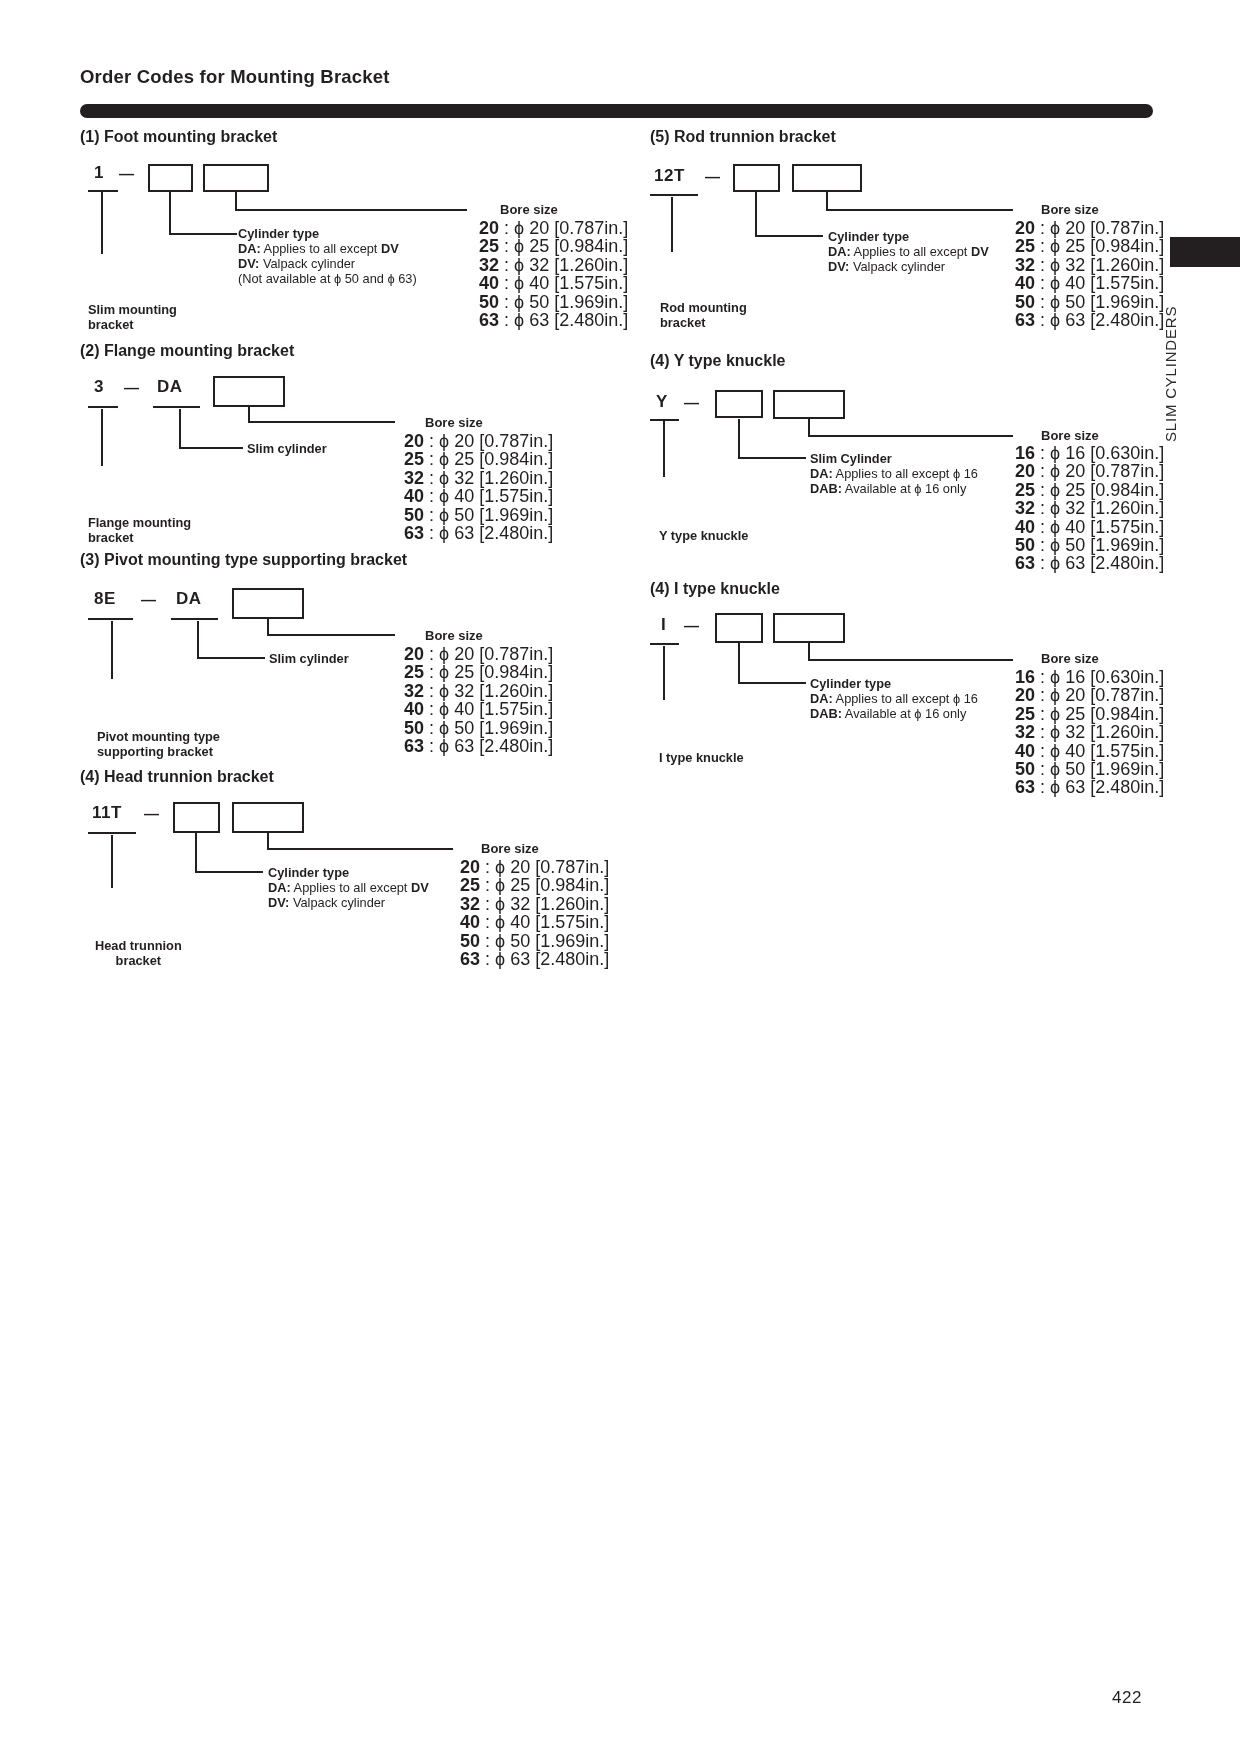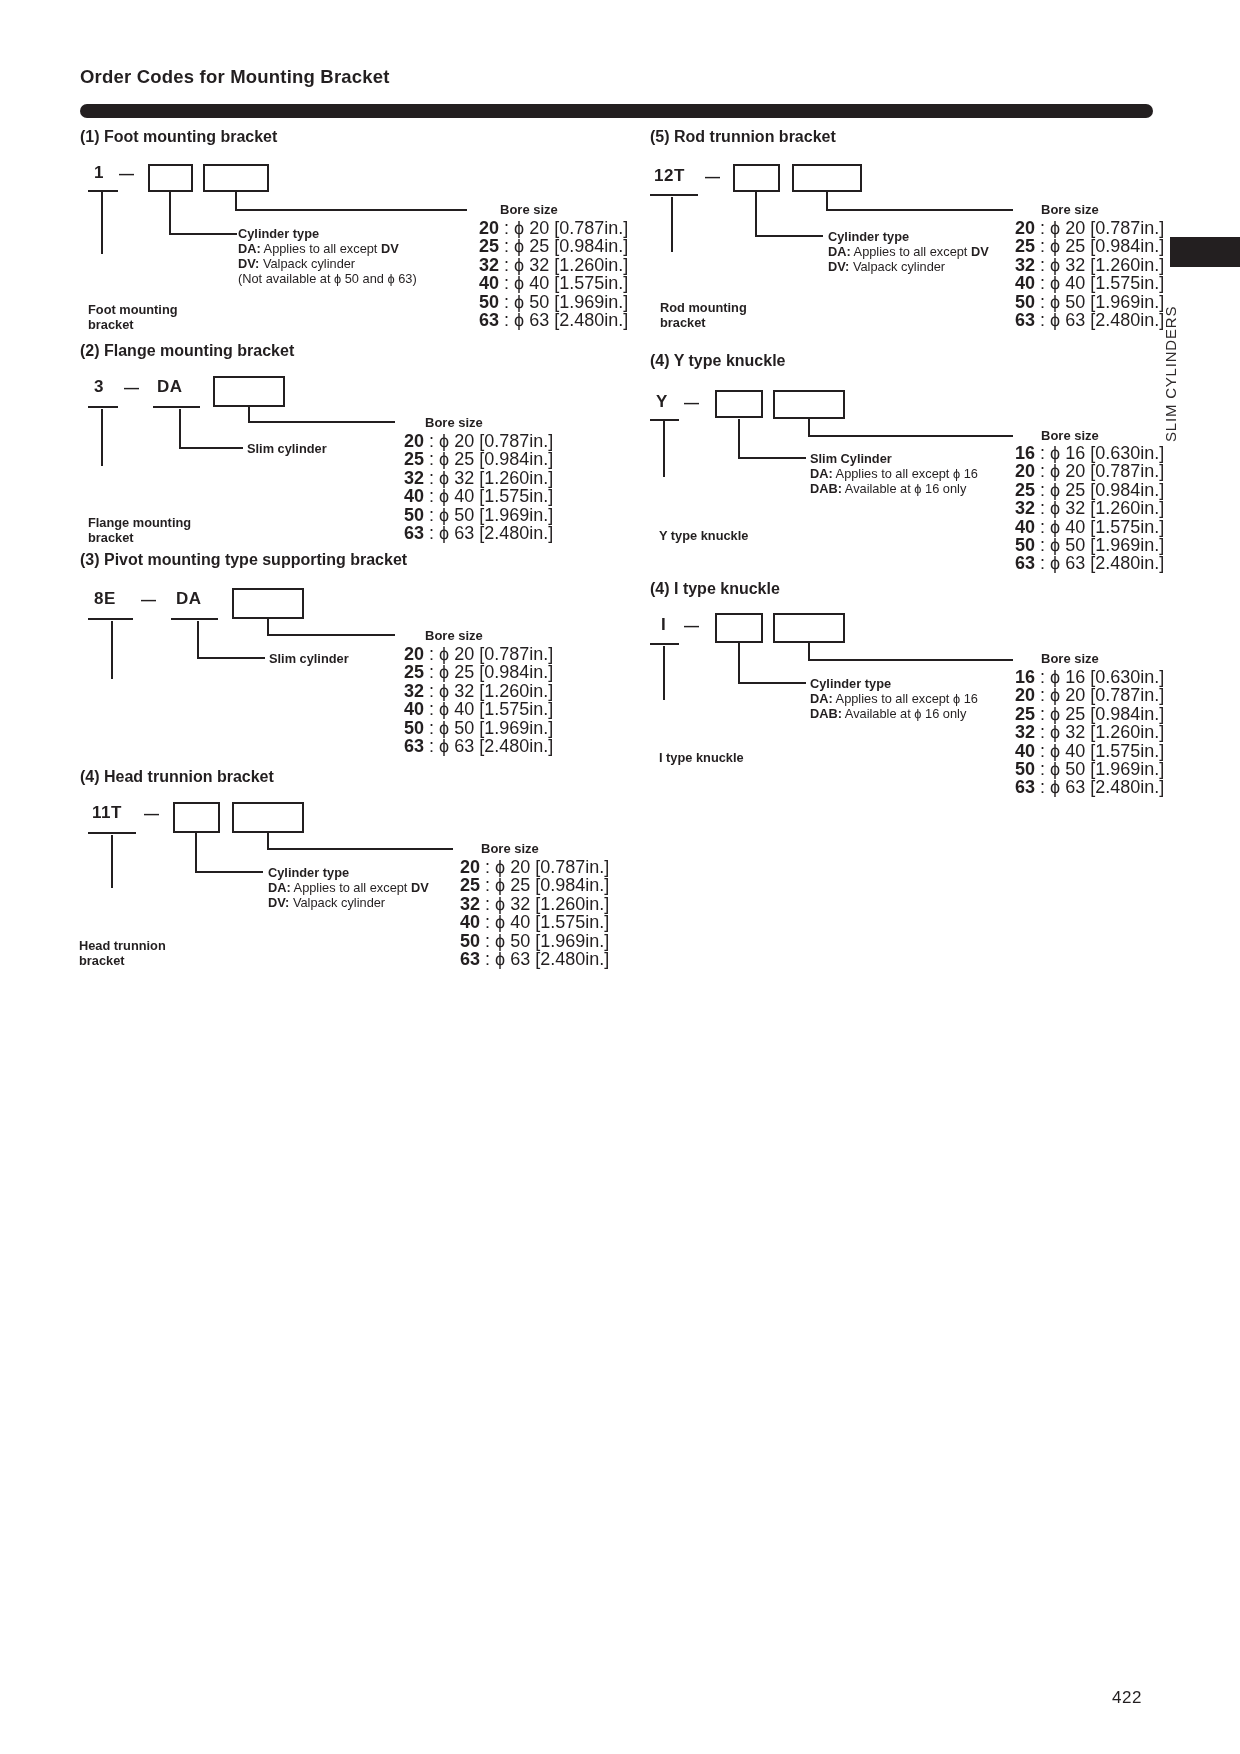--- a/index.html
+++ b/index.html
@@ -57,21 +57,21 @@
 
   <div class="abs sec-h" style="left:80px; top:128px;">(1) Foot mounting bracket</div>
   <div class="abs code" style="left:94px; top:163px;">1</div>
   <div class="hl" style="left:88px; top:190px; width:30px;"></div>
   <div class="abs dash" style="left:119px; top:165px;">—</div>
   <div class="obox" style="left:148px; top:164px; width:45px; height:28px;"></div>
   <div class="obox" style="left:203px; top:164px; width:66px; height:28px;"></div>
   <div class="vl" style="left:101px; top:190px; height:64px;"></div>
   <div class="abs lbl" style="left:88px; top:255px;">
     
-  <div>Foot mounting</div><div>bracket</div></div>
+  <div>Slim mounting</div><div>bracket</div></div>
   <div class="vl" style="left:169px; top:192px; height:43px;"></div>
   <div class="hl" style="left:169px; top:233px; width:68px;"></div>
   <div class="abs sublbl" style="left:238px; top:226px;">Cylinder type</div>
   <div class="abs" style="left:238px; top:241px;">
 
   <div class="trow"><b>DA:</b><span> Applies to all except </span><b>DV</b></div>
       <div class="trow"><b>DV:</b><span> Valpack cylinder</span><b></b></div>
     </div>
   <div class="abs note" style="left:238px; top:271px;">(Not available at ϕ 50 and ϕ 63)</div>
   <div class="vl" style="left:235px; top:192px; height:19px;"></div>
@@ -130,20 +130,23 @@
       <div class="bore-row"><span class="bcode">25</span><span> : </span><span>ϕ 25 [0.984in.]</span></div>
       <div class="bore-row"><span class="bcode">32</span><span> : </span><span>ϕ 32 [1.260in.]</span></div>
       <div class="bore-row"><span class="bcode">40</span><span> : </span><span>ϕ 40 [1.575in.]</span></div>
       <div class="bore-row"><span class="bcode">50</span><span> : </span><span>ϕ 50 [1.969in.]</span></div>
       <div class="bore-row"><span class="bcode">63</span><span> : </span><span>ϕ 63 [2.480in.]</span></div>
     </div>
   <div class="vl" style="left:197px; top:621px; height:38px;"></div>
   <div class="hl" style="left:197px; top:657px; width:68px;"></div>
   <div class="abs sublbl" style="left:269px; top:651px;">Slim cylinder</div>
   <div class="vl" style="left:111px; top:621px; height:58px;"></div>
+  <div class="abs lbl" style="left:97px; top:682px;">
+    
+  <div>Pivot mounting type</div><div>supporting bracket</div></div>
 
   <div class="abs sec-h" style="left:80px; top:768px;text-align:right;">(4) Head trunnion bracket</div>
   <div class="abs code" style="left:92px; top:803px;">11T</div>
   <div class="hl" style="left:88px; top:832px; width:48px;"></div>
   <div class="abs dash" style="left:144px; top:805px;">—</div>
   <div class="obox" style="left:173px; top:802px; width:47px; height:31px;"></div>
   <div class="obox" style="left:232px; top:802px; width:72px; height:31px;"></div>
   <div class="vl" style="left:267px; top:833px; height:17px;"></div>
   <div class="hl" style="left:267px; top:848px; width:186px;"></div>
   <div class="abs bore-title" style="left:458px; top:841px;">Bore size</div>
@@ -158,21 +161,21 @@
     </div>
   <div class="vl" style="left:195px; top:833px; height:40px;"></div>
   <div class="hl" style="left:195px; top:871px; width:68px;"></div>
   <div class="abs sublbl" style="left:268px; top:865px;">Cylinder type</div>
   <div class="abs" style="left:268px; top:880px;">
 
   <div class="trow"><b>DA:</b><span> Applies to all except </span><b>DV</b></div>
       <div class="trow"><b>DV:</b><span> Valpack cylinder</span><b></b></div>
     </div>
   <div class="vl" style="left:111px; top:835px; height:53px;"></div>
-  <div class="abs lbl" style="left:79px; top:891px;">
+  <div class="abs lbl" style="left:95px; top:891px;text-align:center;">
     
   <div>Head trunnion</div><div>bracket</div></div>
 
   <div class="abs sec-h" style="left:650px; top:128px;">(5) Rod trunnion bracket</div>
   <div class="abs code" style="left:654px; top:166px;">12T</div>
   <div class="hl" style="left:650px; top:194px; width:48px;"></div>
   <div class="abs dash" style="left:705px; top:168px;">—</div>
   <div class="obox" style="left:733px; top:164px; width:47px; height:28px;"></div>
   <div class="obox" style="left:792px; top:164px; width:70px; height:28px;"></div>
   <div class="vl" style="left:826px; top:192px; height:19px;"></div>

